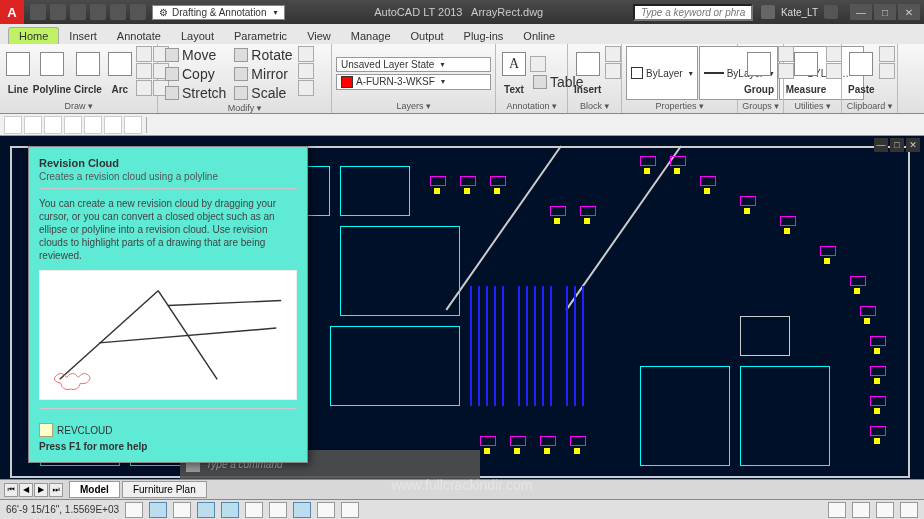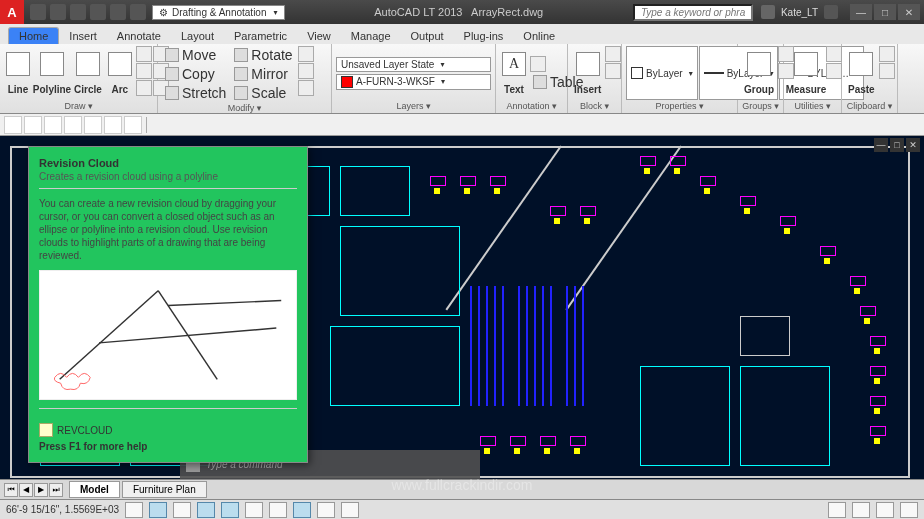--- a/index.html
+++ b/index.html
@@ -14,21 +14,21 @@
 .title-center { flex: 1; text-align: center; font-size: 11px; color: #ccc; }
 .search-box { background: #fff; color: #888; font-size: 10px; padding: 1px 6px; width: 120px; font-style: italic; }
 .user-area { display: flex; align-items: center; gap: 6px; padding: 0 8px; color: #ddd; font-size: 10px; }
 .user-icon { width: 14px; height: 14px; background: #666; border-radius: 2px; }
 .win-controls { display: flex; gap: 2px; padding: 0 4px; }
 .win-btn { width: 22px; height: 16px; background: #555; cursor: pointer; display: flex; align-items: center; justify-content: center; color: #ccc; font-size: 10px; }
 
 
 .ribbon-tabs { height: 20px; background: #e8e8e8; display: flex; align-items: flex-end; padding-left: 8px; font-size: 11px; }
 .ribbon-tab { padding: 2px 10px; cursor: pointer; color: #333; }
-.ribbon-tab.active { background: #3b82f6; border: 1px solid #aaa; border-bottom: none; border-radius: 3px 3px 0 0; }
+.ribbon-tab.active { background: #bef264; border: 1px solid #aaa; border-bottom: none; border-radius: 3px 3px 0 0; }
 
 
 .ribbon { height: 70px; background: linear-gradient(#f8f8f8, #e0e0e0); border-bottom: 1px solid #888; display: flex; font-size: 10px; color: #333; }
 .panel { border-right: 1px solid #bbb; padding: 2px 4px; display: flex; flex-direction: column; }
 .panel-body { flex: 1; display: flex; gap: 2px; }
 .panel-title { text-align: center; font-size: 9px; color: #555; padding-top: 1px; }
 .big-btn { display: flex; flex-direction: column; align-items: center; justify-content: center; width: 36px; cursor: pointer; padding: 2px; }
 .big-btn .ico { width: 24px; height: 24px; border: 1px solid #888; background: #fff; }
 .big-btn span { font-size: 10px; margin-top: 8px; font-weight: bold; }
 .small-btns { display: flex; flex-direction: column; gap: 1px; justify-content: center; }
@@ -57,21 +57,21 @@
 
 .floorplan { position: absolute; inset: 0; }
 .room { position: absolute; border: 1px solid #0ff; }
 .desk { position: absolute; width: 16px; height: 10px; border: 1px solid #f0f; }
 .chair { position: absolute; width: 6px; height: 6px; background: #ff0; }
 .wall { position: absolute; background: #ccc; }
 .col-group { position: absolute; }
 .col-line { position: absolute; width: 2px; background: #22f; }
 
 
-.tooltip { position: absolute; top: 146px; left: 28px; width: 280px; background: #22c55e; border: 1px solid #888; box-shadow: 2px 2px 8px rgba(0,0,0,.5); padding: 10px; font-size: 10px; color: #333; z-index: 10; }
+.tooltip { position: absolute; top: 146px; left: 28px; width: 280px; background: #5eead4; border: 1px solid #888; box-shadow: 2px 2px 8px rgba(0,0,0,.5); padding: 10px; font-size: 10px; color: #333; z-index: 10; }
 .tooltip h4 { font-size: 11px; font-weight: bold; margin-bottom: 2px; }
 .tooltip .sub { color: #555; margin-bottom: 8px; border-bottom: 1px solid #ccc; padding-bottom: 6px; }
 .tooltip .desc { color: #444; margin-bottom: 8px; line-height: 1.3; }
 .tooltip .diagram { height: 130px; border: 1px solid #eee; margin-bottom: 8px; position: relative; background: #fff; }
 .tooltip .diagram svg { width: 100%; height: 100%; }
 .tooltip .cmd { display: flex; align-items: center; gap: 4px; font-size: 10px; margin-bottom: 4px; border-top: 1px solid #ccc; padding-top: 14px; }
 .tooltip .cmd-ico { width: 14px; height: 14px; background: #ffc; border: 1px solid #aa6; }
 .tooltip .help { font-weight: bold; font-size: 10px; }
 
 

